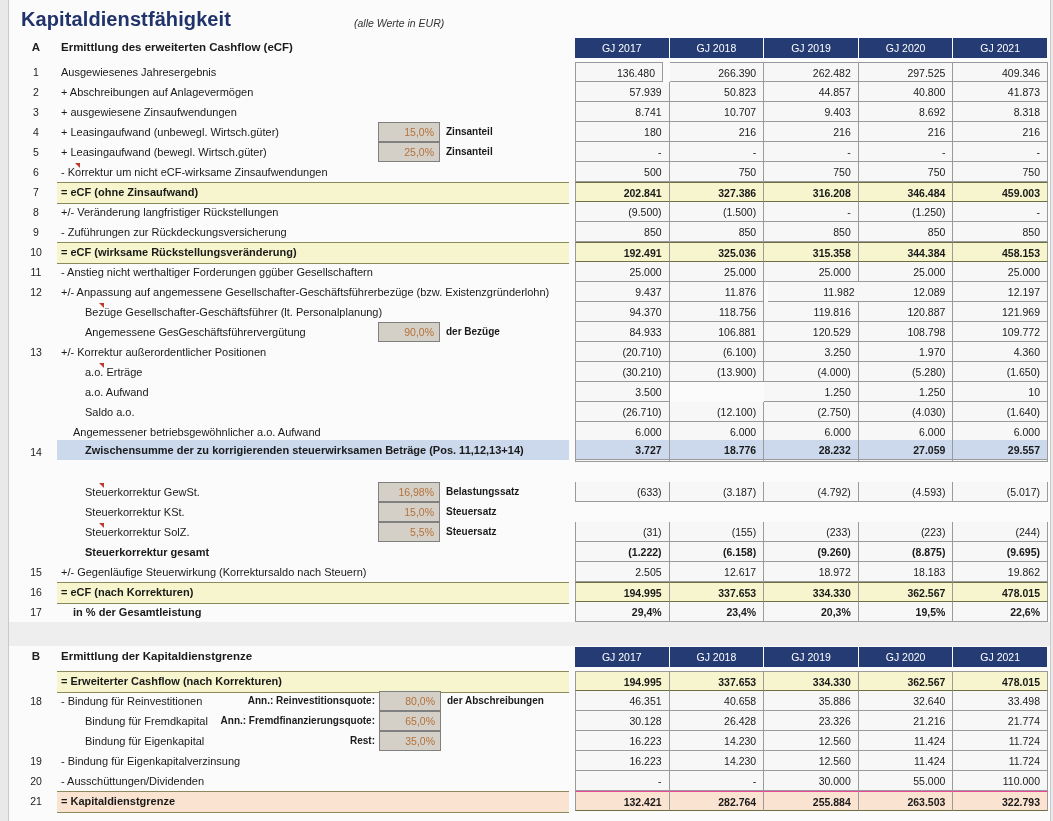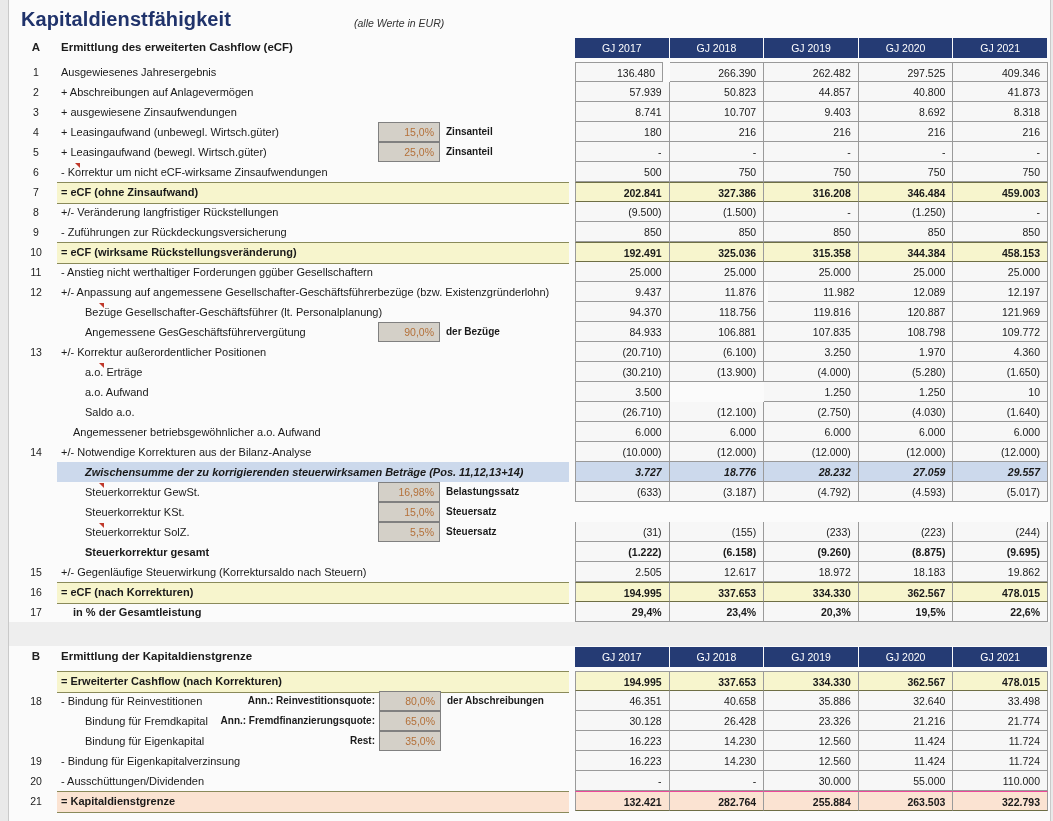--- a/index.html
+++ b/index.html
@@ -270,21 +270,21 @@
           <div class="c" style="left: 378.4px; width: 94.6px;">121.969</div>
         </div>
       </div>
       <div class="row" style="top: 322px;">
         <div class="lbl" style="left: 76px;">Angemessene GesGeschäftsführervergütung</div>
         <div class="inbox" style="left: 369px; top: 0px;">90,0%</div>
         <div class="inlbl" style="left: 437px;">der Bezüge</div>
         <div class="cells">
           <div class="c first" style="left: 0px; width: 94.6px;">84.933</div>
           <div class="c" style="left: 94.6px; width: 94.6px;">106.881</div>
-          <div class="c" style="left: 189.2px; width: 94.6px;">107.835</div>
+          <div class="c" style="left: 189.2px; width: 94.6px;">120.529</div>
           <div class="c" style="left: 283.8px; width: 94.6px;">108.798</div>
           <div class="c" style="left: 378.4px; width: 94.6px;">109.772</div>
         </div>
       </div>
       <div class="row" style="top: 342px;">
         <div class="num">13</div>
         <div class="lbl" style="left: 52px;">+/- Korrektur außerordentlicher Positionen</div>
         <div class="cells">
           <div class="c first" style="left: 0px; width: 94.6px;">(20.710)</div>
           <div class="c" style="left: 94.6px; width: 94.6px;">(6.100)</div>
@@ -338,21 +338,21 @@
         <div class="num">14</div>
         <div class="lbl" style="left: 52px;">+/- Notwendige Korrekturen aus der Bilanz-Analyse</div>
         <div class="cells">
           <div class="c first" style="left: 0px; width: 94.6px;">(10.000)</div>
           <div class="c" style="left: 94.6px; width: 94.6px;">(12.000)</div>
           <div class="c" style="left: 189.2px; width: 94.6px;">(12.000)</div>
           <div class="c" style="left: 283.8px; width: 94.6px;">(12.000)</div>
           <div class="c" style="left: 378.4px; width: 94.6px;">(12.000)</div>
         </div>
       </div>
-      <div class="row" style="top: 462px; font-style: italic;">
+      <div class="row" style="top: 440px;">
         <div class="band blue"></div>
         <div class="lbl b" style="left: 76px;">Zwischensumme der zu korrigierenden steuerwirksamen Beträge (Pos. 11,12,13+14)</div>
         <div class="cells">
           <div class="c first bold blue" style="left: 0px; width: 94.6px;">3.727</div>
           <div class="c bold blue" style="left: 94.6px; width: 94.6px;">18.776</div>
           <div class="c bold blue" style="left: 189.2px; width: 94.6px;">28.232</div>
           <div class="c bold blue" style="left: 283.8px; width: 94.6px;">27.059</div>
           <div class="c bold blue" style="left: 378.4px; width: 94.6px;">29.557</div>
         </div>
       </div>

